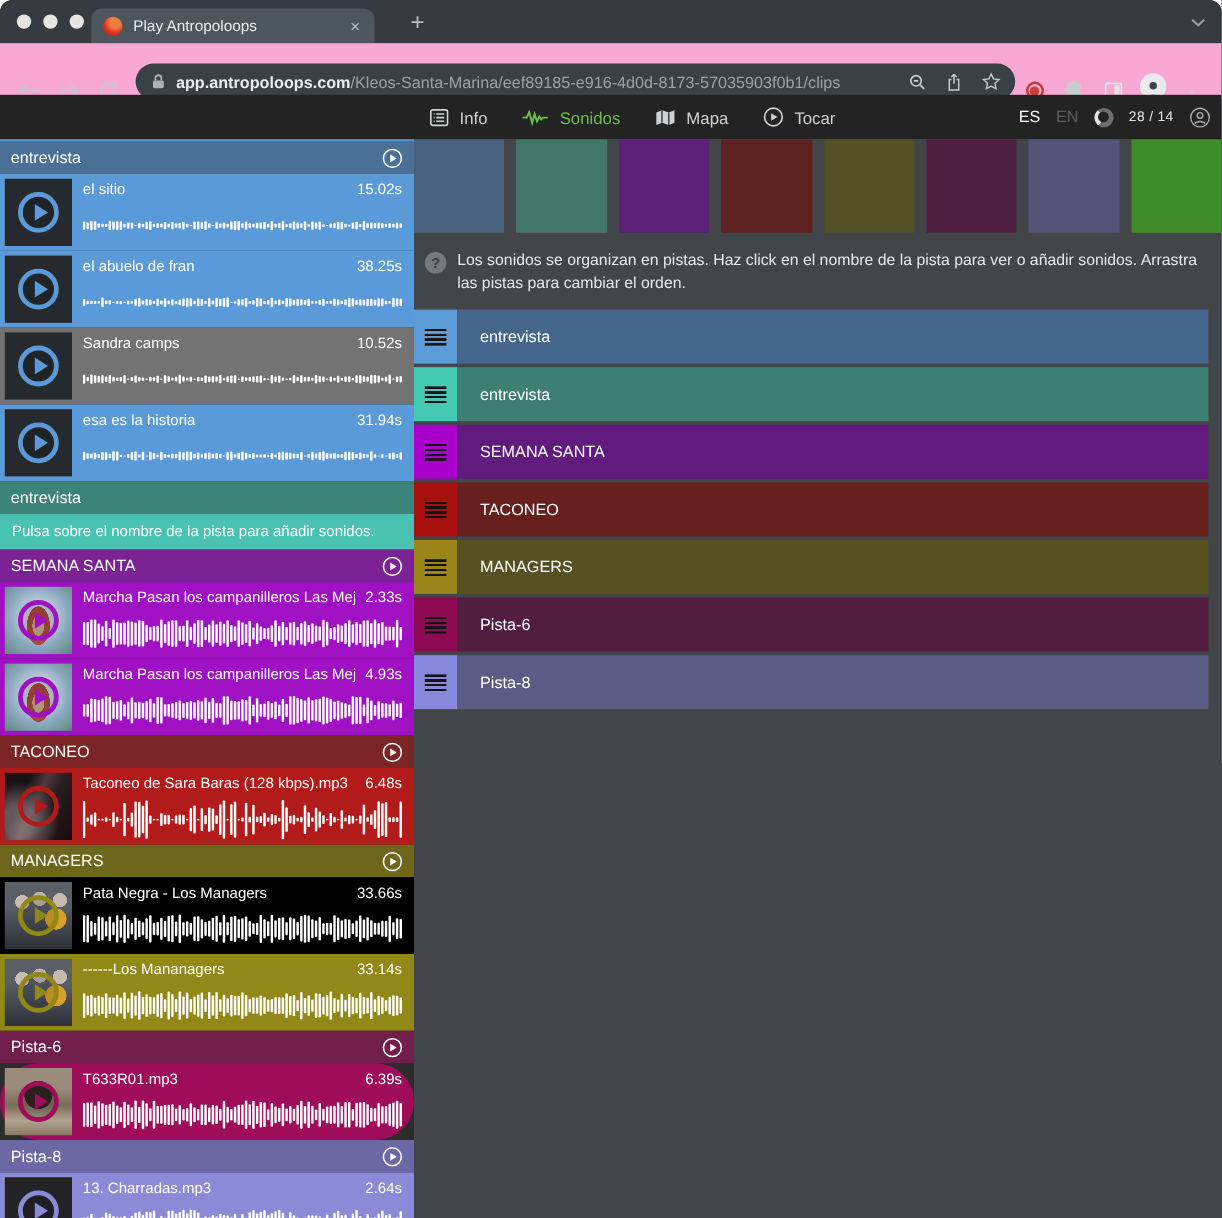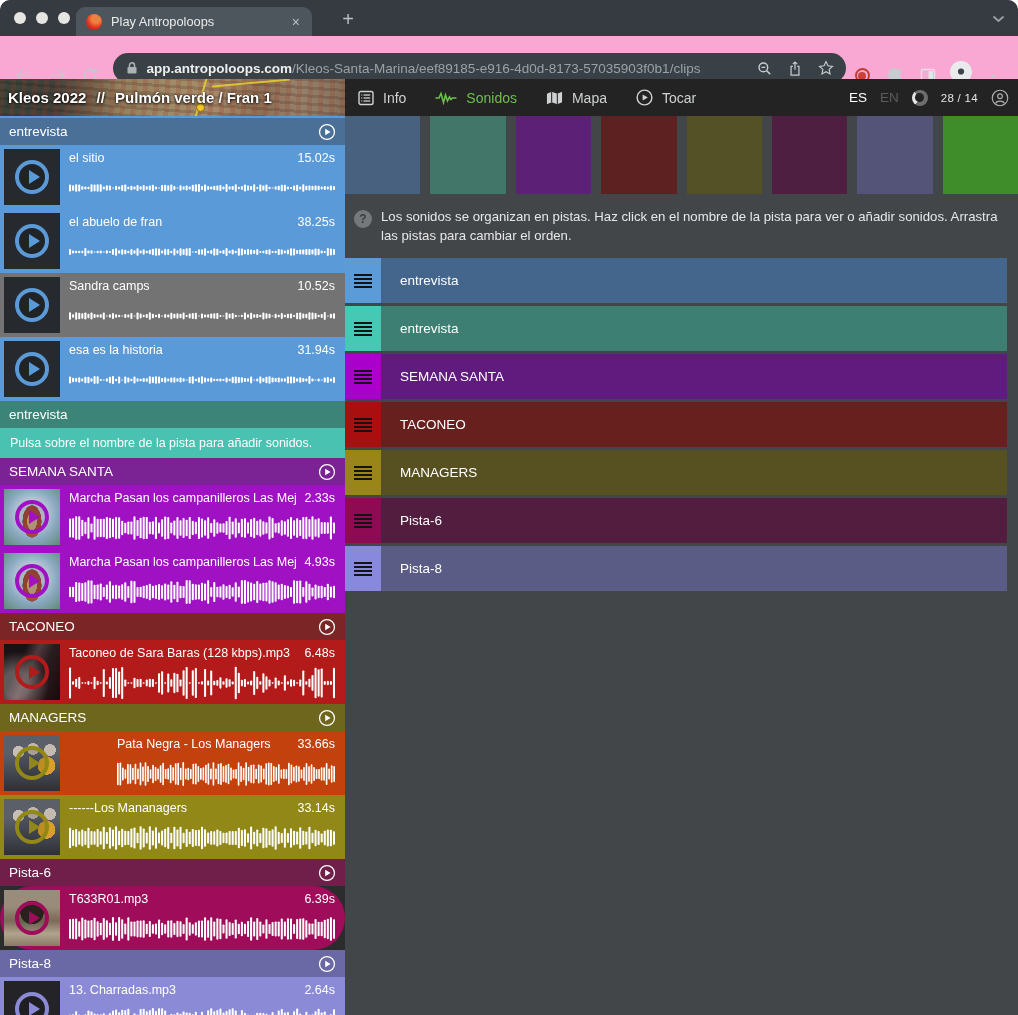--- a/index.html
+++ b/index.html
@@ -210,30 +210,20 @@
           <path d="M3.5 18 c1.3-5.5 11.7-5.5 13 0 Z" fill="#3c444a"></path>
         </svg>
       </span>
   </span>
   <span class="bar-icon">
       <span class="kebab"></span>
     </span>
 </div>
 
 <div id="appbar">
-  <div class="strip">
-    <span class="strip-line1"></span>
-    <span class="strip-line2"></span>
-    <span class="strip-pin"></span>
-    <span class="crumb">
-      <span>Kleos 2022</span>
-      <span>//</span>
-      <span>Pulmón verde / Fran 1</span>
-    </span>
-  </div>
   <div id="appnav">
     <span class="navitem">
       <svg width="16" height="16" viewBox="0 0 16 16">
           <rect x="1" y="1.5" width="14" height="13" rx="1.8" stroke="#cfd1d2" stroke-width="1.4" fill="none"></rect>
           <line x1="5.5" y1="5" x2="12.2" y2="5" stroke="#cfd1d2" stroke-width="1.3"></line>
           <line x1="5.5" y1="8" x2="12.2" y2="8" stroke="#cfd1d2" stroke-width="1.3"></line>
           <line x1="5.5" y1="11" x2="12.2" y2="11" stroke="#cfd1d2" stroke-width="1.3"></line>
           <line x1="3.4" y1="5" x2="4.2" y2="5" stroke="#cfd1d2" stroke-width="1.3"></line>
           <line x1="3.4" y1="8" x2="4.2" y2="8" stroke="#cfd1d2" stroke-width="1.3"></line>
           <line x1="3.4" y1="11" x2="4.2" y2="11" stroke="#cfd1d2" stroke-width="1.3"></line>
@@ -1036,21 +1026,21 @@
     </div>
     <div class="sec-header" style="background: rgb(109, 102, 28);">
       <span class="sec-name">MANAGERS</span>
       <span class="sec-play">
         <svg viewBox="0 0 20 20" width="18" height="18">
           <circle cx="10" cy="10" r="8.3" fill="none" stroke="#fff" stroke-width="1.4"></circle>
           <path d="M8 6.4 L14 10 L8 13.6 Z" fill="#fff"></path>
         </svg>
       </span>
     </div>
-    <div class="clip" style="background: #c2410c; gap: 48px;">
+    <div class="clip" style="background: #000000;">
       <div class="thumb thumb-managers">
         <span class="play-ring" style="border-color: rgb(145, 136, 24);">
           <span class="tri" style="border-left-color: rgb(145, 136, 24);"></span>
         </span>
       </div>
       <div class="clip-content">
         <div class="clip-row">
           <span class="clip-title">Pata Negra - Los Managers</span>
           <span class="clip-dur">33.66s</span>
         </div>

